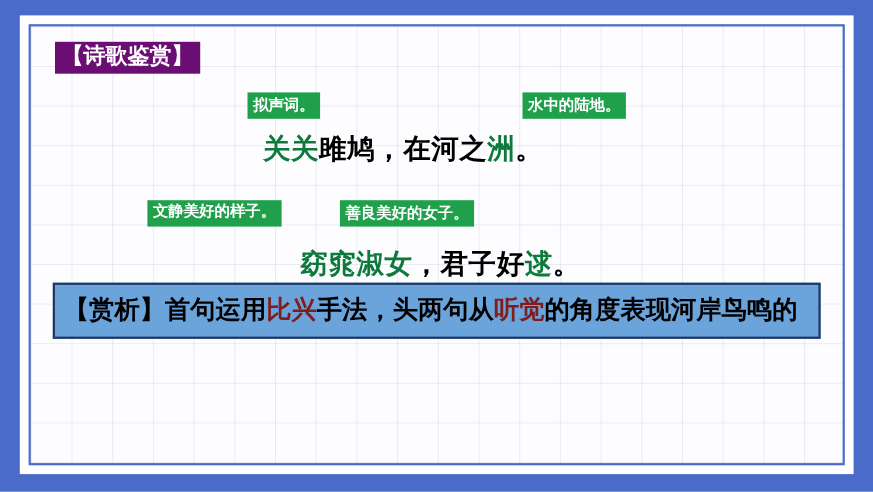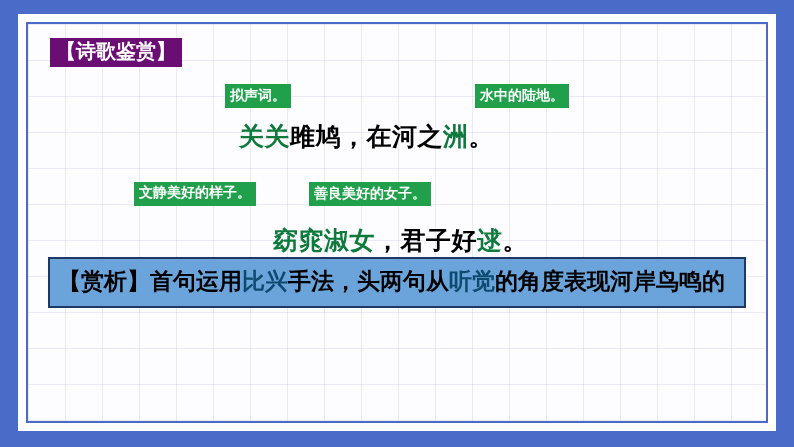--- a/index.html
+++ b/index.html
@@ -101,21 +101,21 @@
     padding: 6px 8px 8px 8px;
   }
   .analysis-line {
     font-size: 23px;
     font-weight: bold;
     color: #000000;
     line-height: 1.42;
     white-space: nowrap;
     letter-spacing: 0px;
   }
-  .r { color: #0c4a6e; }
+  .r { color: #7f1d1d; }
 </style>
 </head>
 <body>
 
 <div id="slide">
 
   <div class="outer-frame"></div>
   <div class="white-mat"></div>
 
   <div class="content-card">

